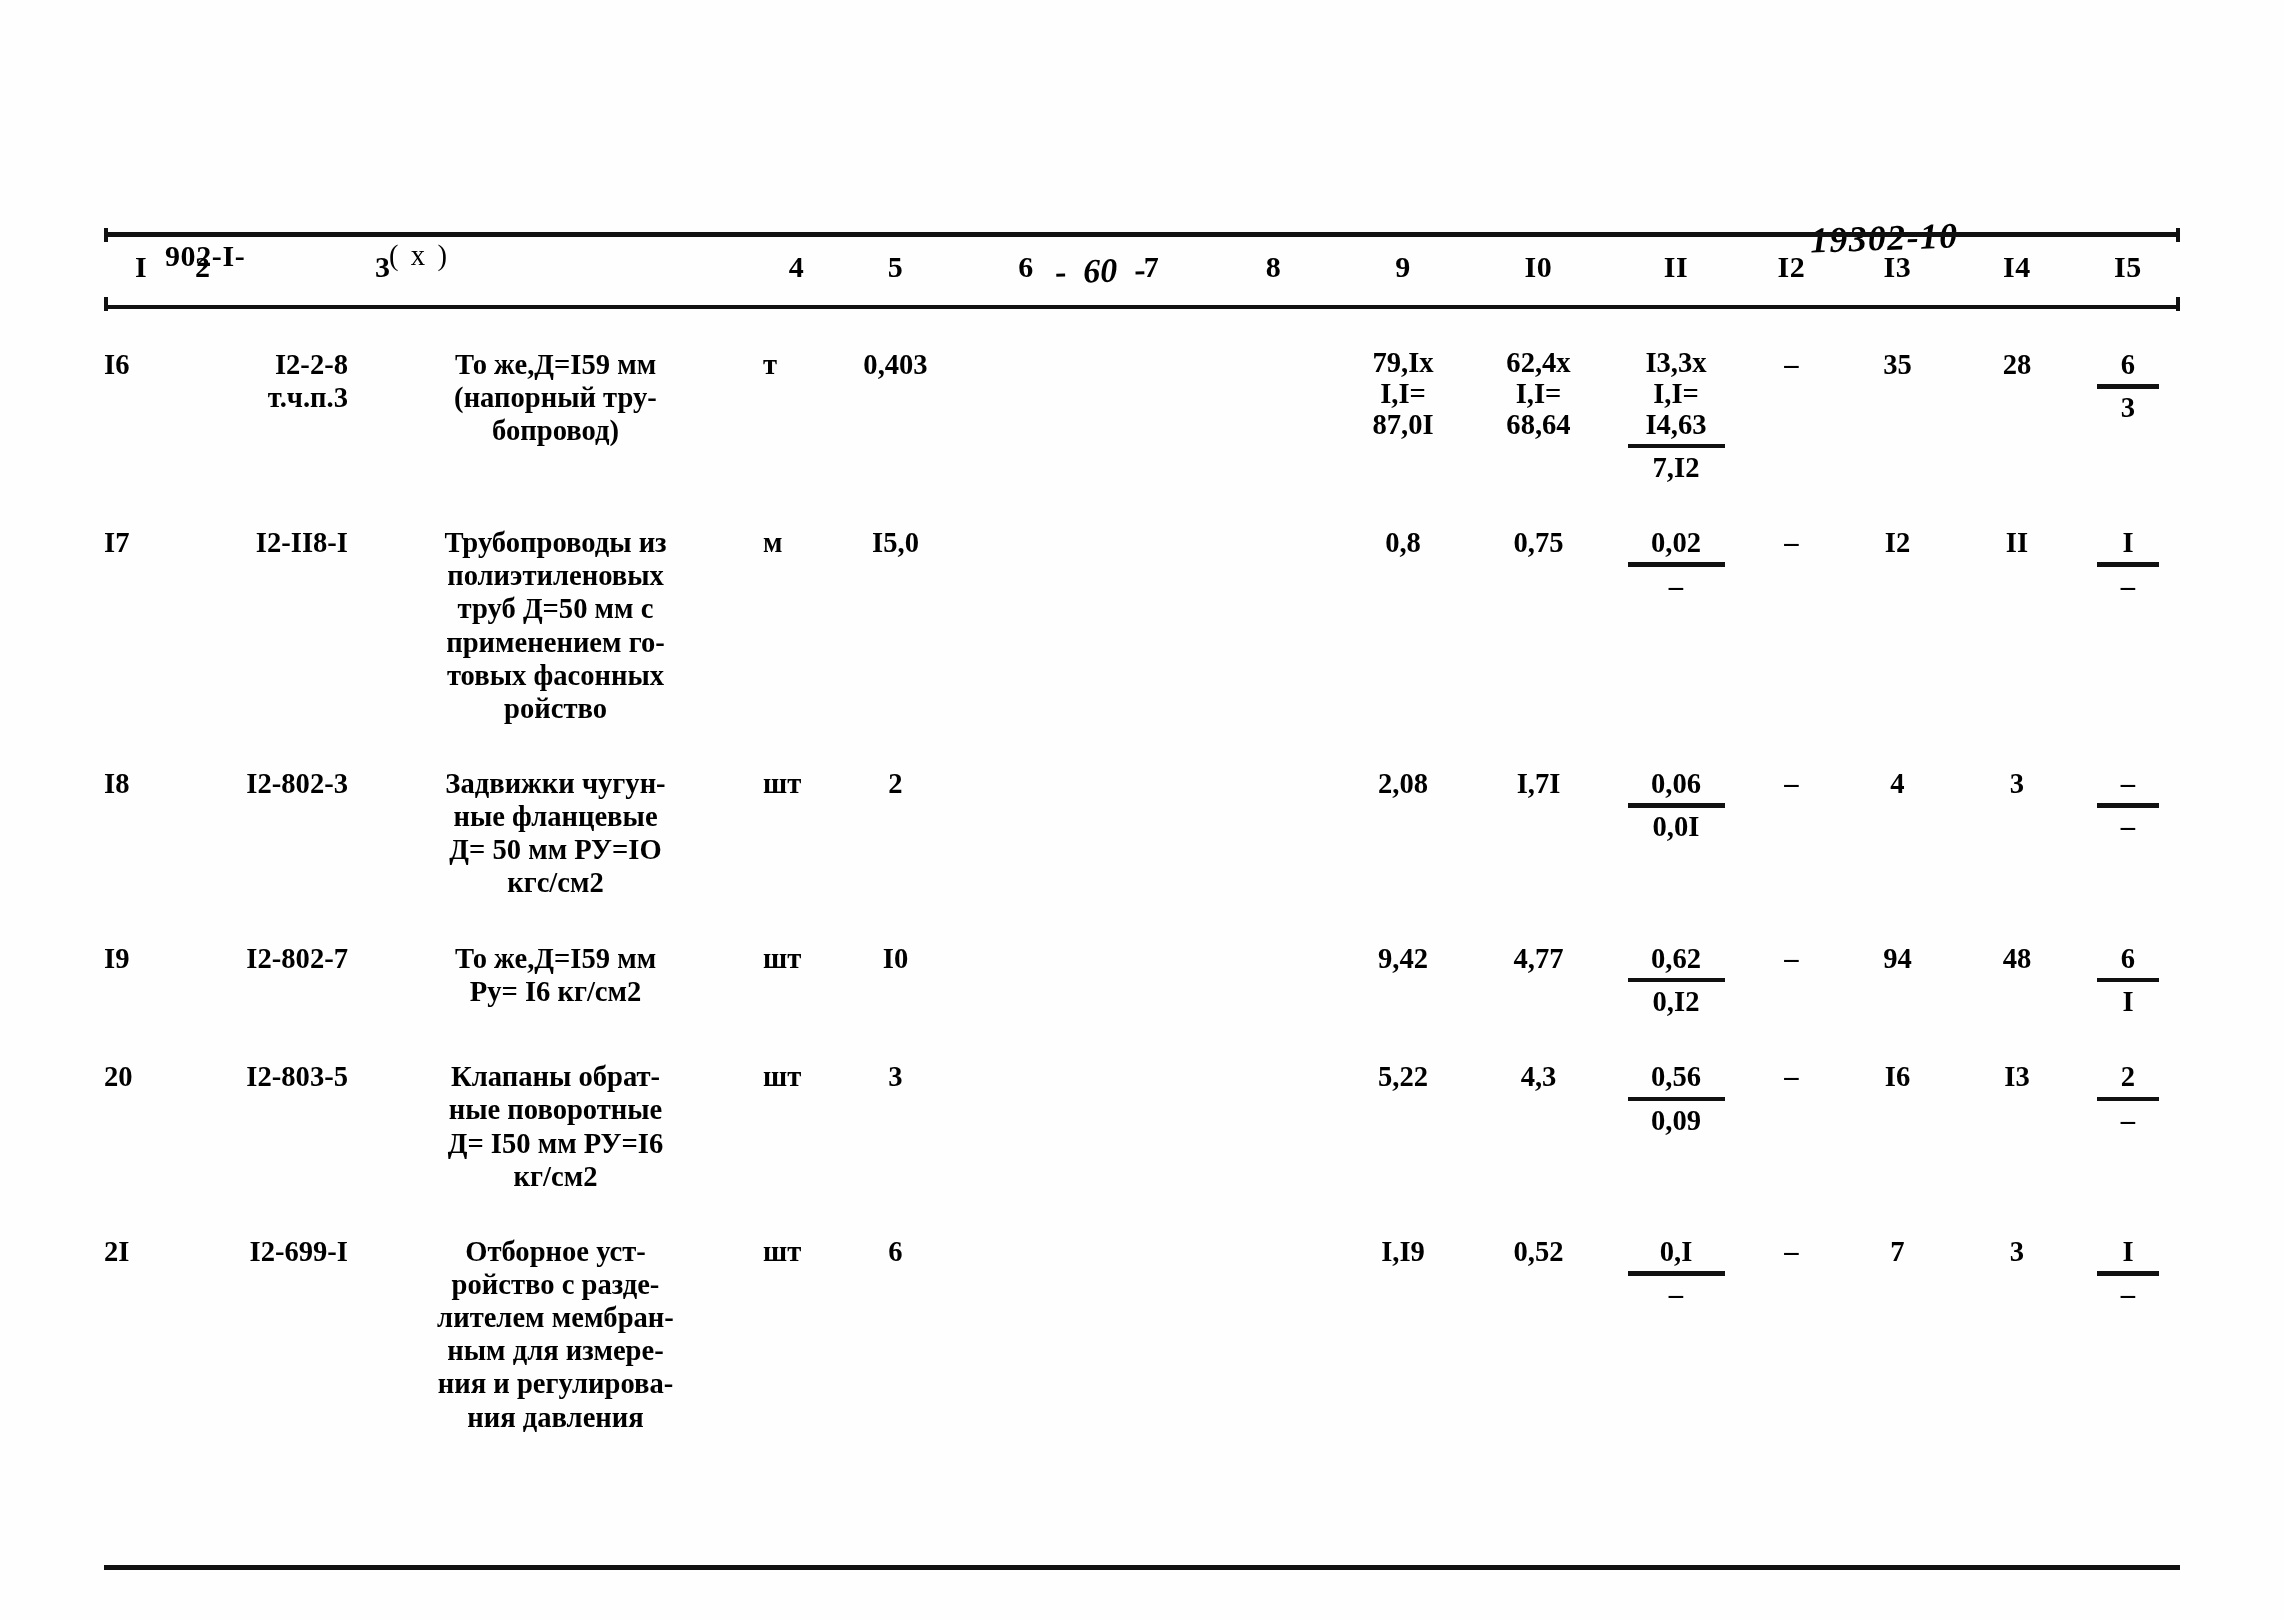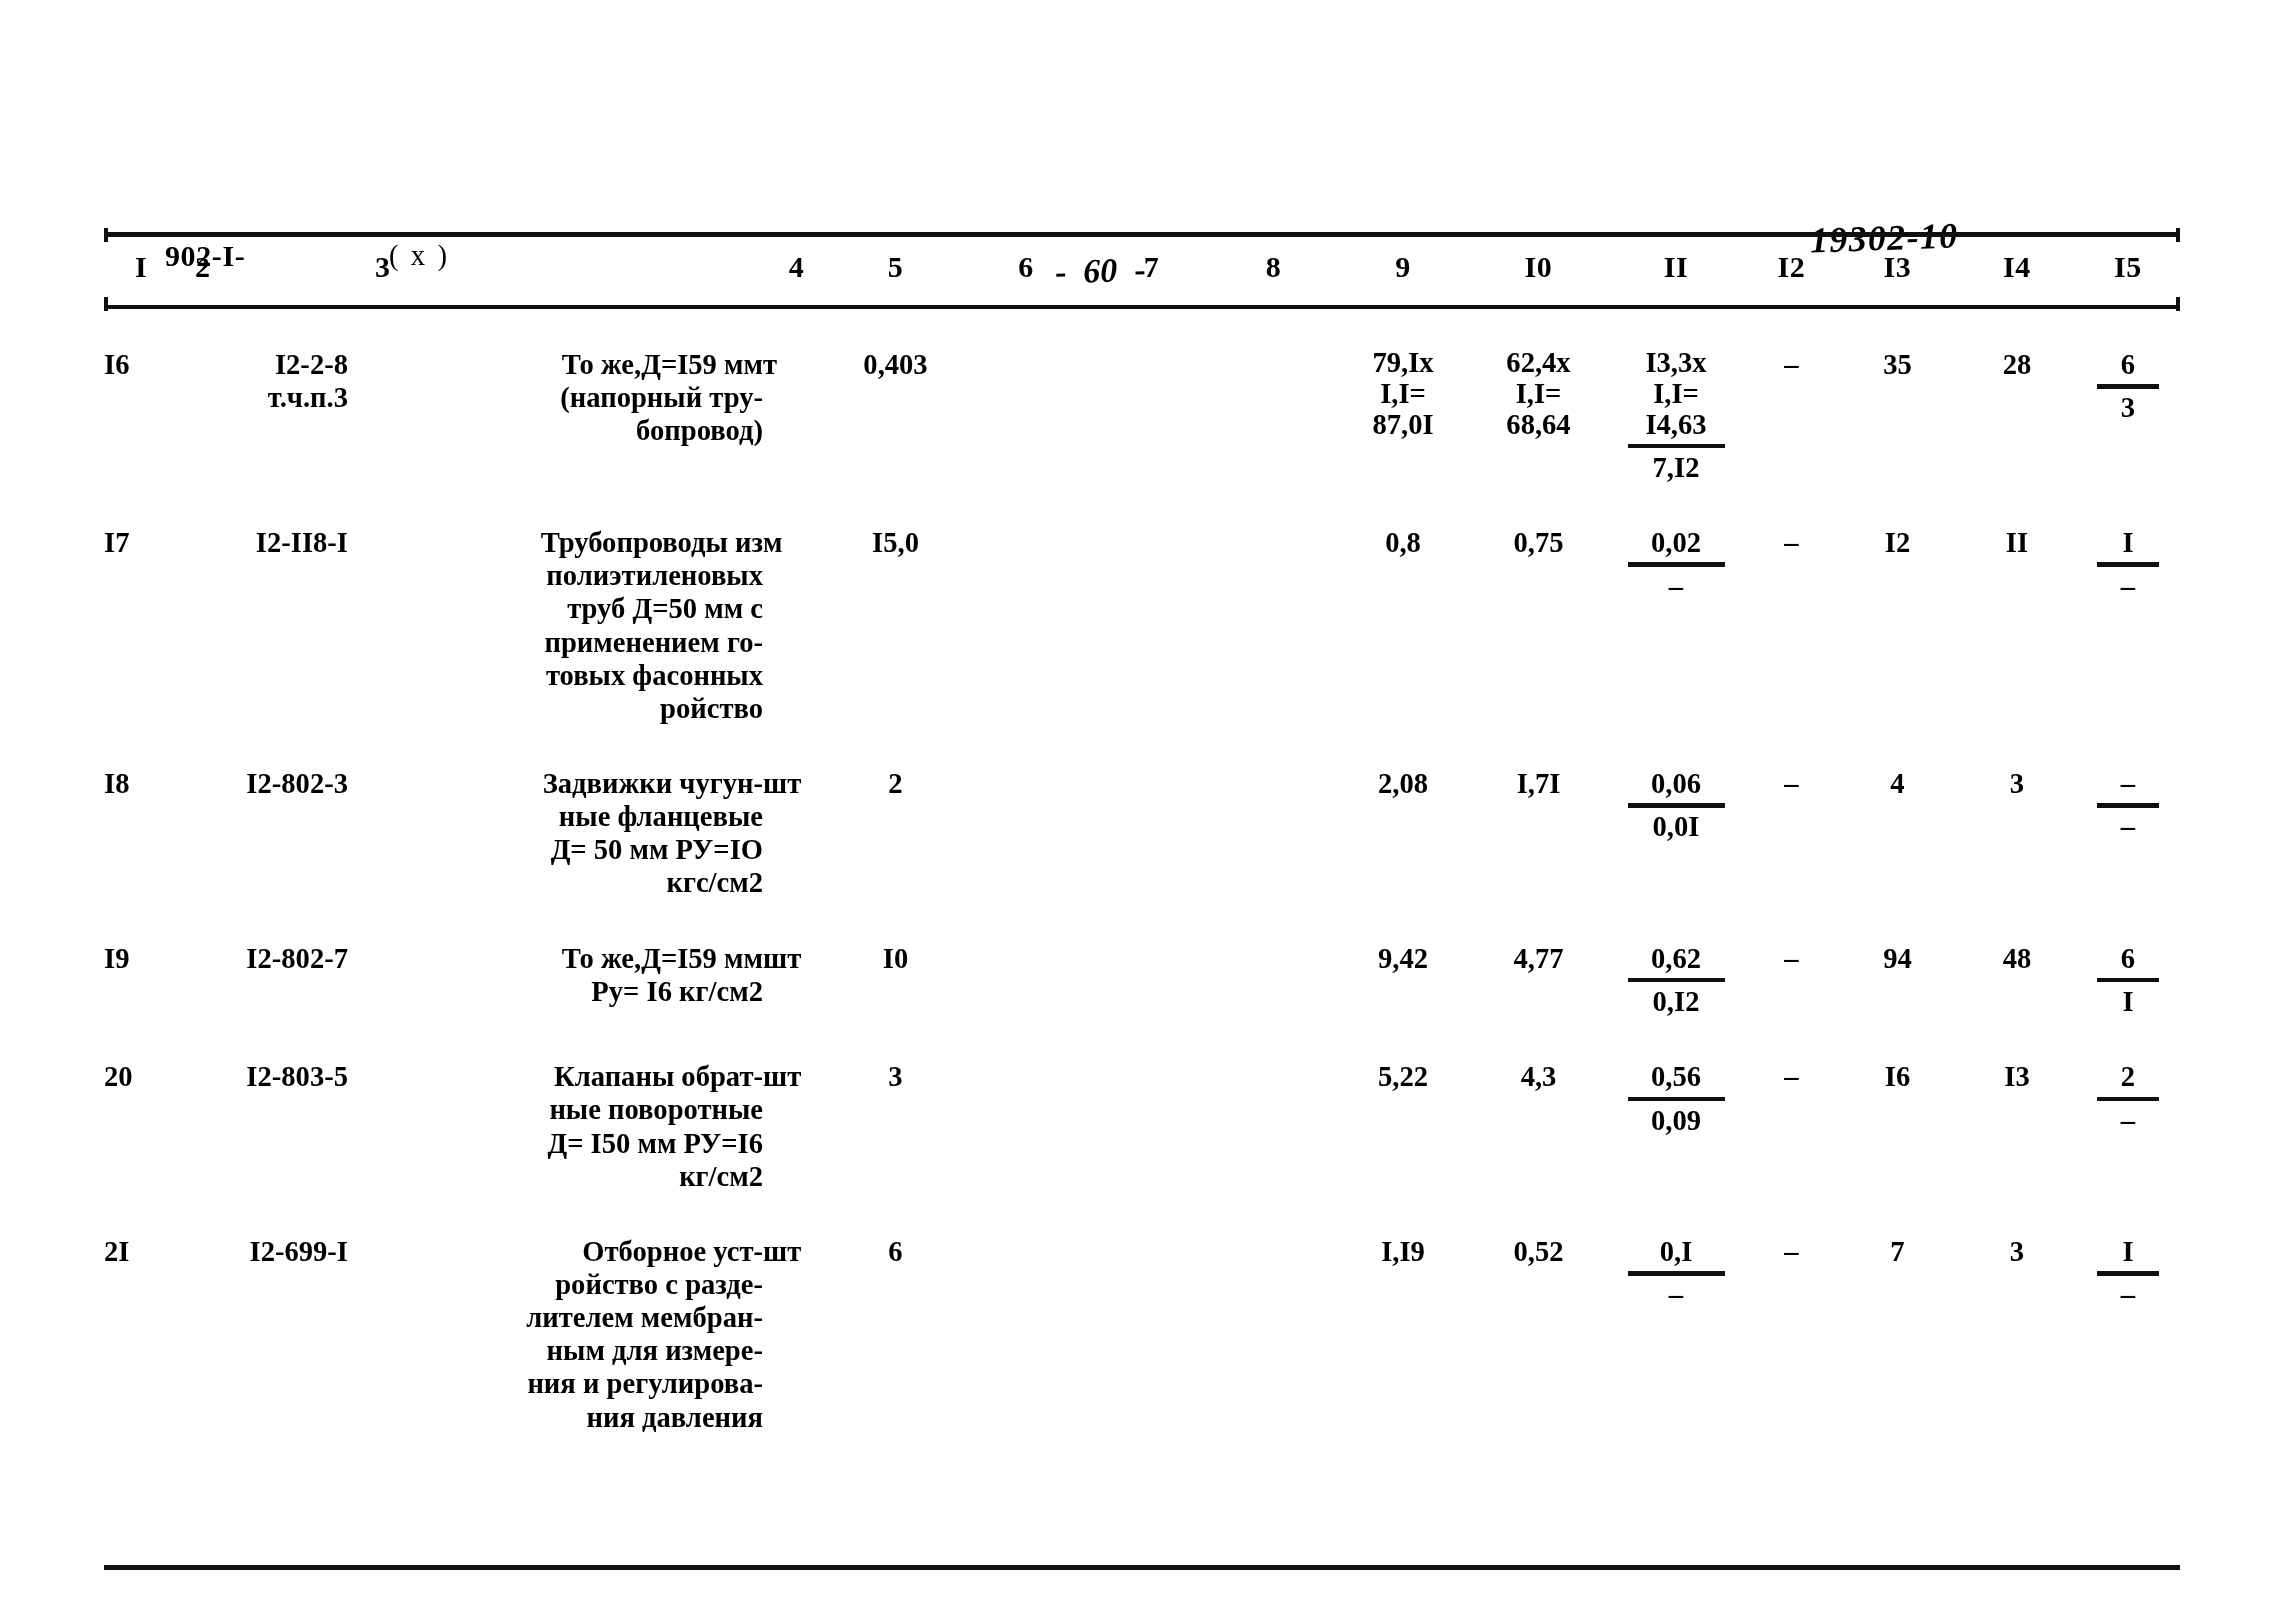--- a/index.html
+++ b/index.html
@@ -157,21 +157,21 @@
   .c-code {
     text-align: right;
     padding-left: 14.3px;
     white-space: nowrap;
   }
   .c-code .code-sub {
     display: block;
     padding-left: 31px;
   }
   .c-desc {
-    text-align: right;
+    text-align: center;
     padding-left: 26px;
     margin-left: 22px;
   }
   .c-desc .dline { display: block; white-space: nowrap; }
   .c-unit  { text-align: left; padding-left: 6.5px; white-space: nowrap; }
   .c-qty   { text-align: center; padding-left: 9px; white-space: nowrap; }
   .c-num   { text-align: center; white-space: nowrap; }
   .c-blank { text-align: center; }
 
   

